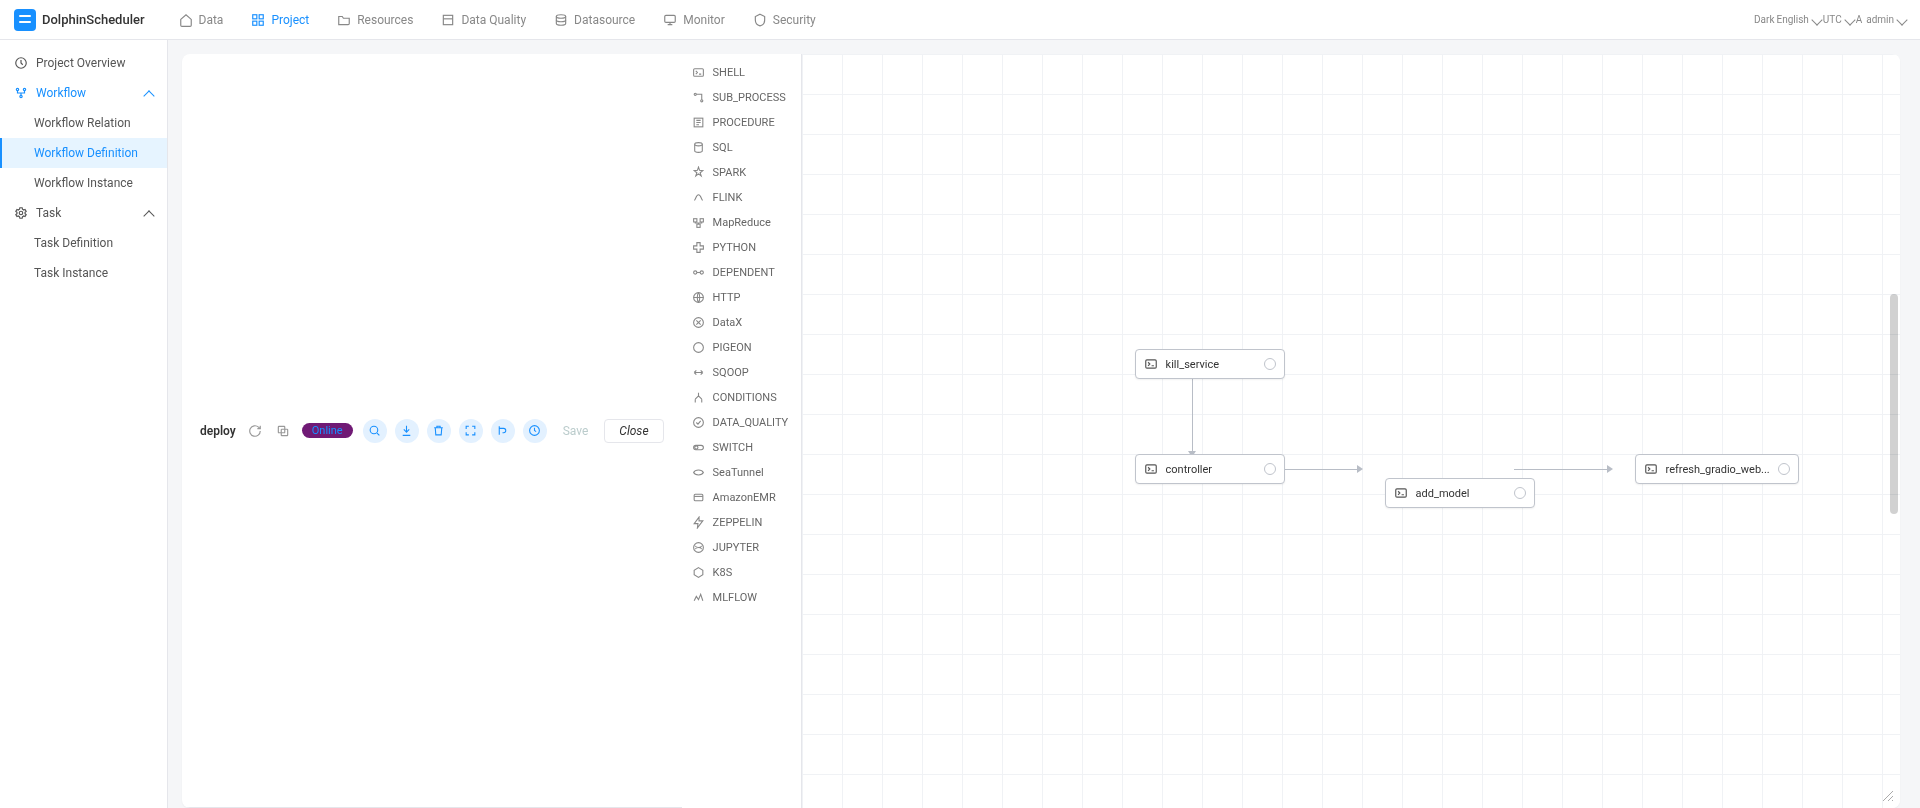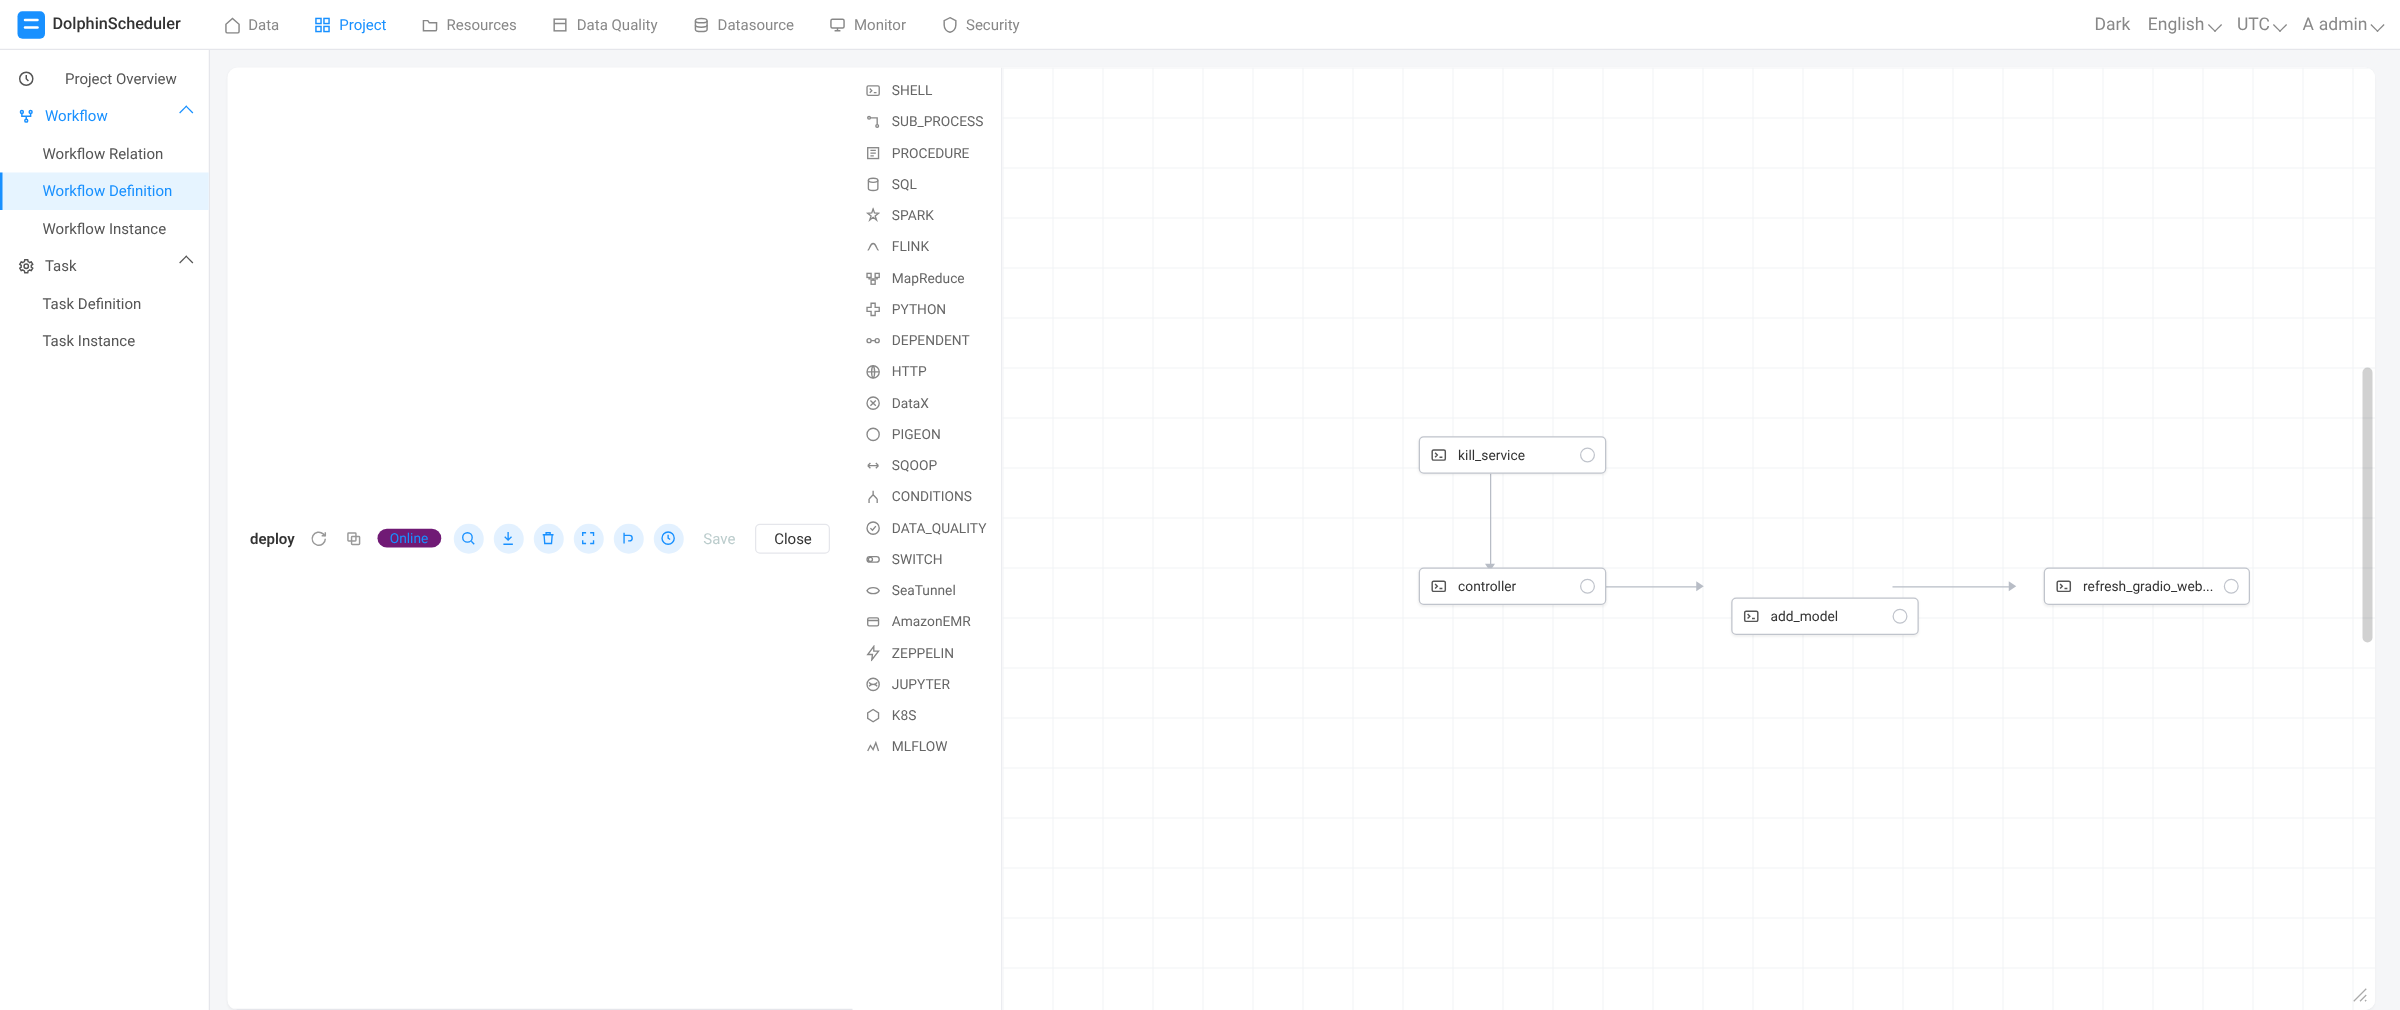--- a/index.html
+++ b/index.html
@@ -20,46 +20,46 @@
   .logo { display:flex; align-items:center; gap:6px; margin-right:24px; font-size:13px; font-weight:500; }
   .logo-icon { width:22px; height:22px; background:var(--primary); border-radius:4px; position:relative; }
   .logo-icon::before, .logo-icon::after { content:""; position:absolute; background:#fff; width:12px; height:2.5px; border-radius:1px; left:5px; }
   .logo-icon::before { top:6px; }
   .logo-icon::after  { top:12px; }
   .nav { display:flex; align-items:center; gap:8px; }
   .nav-item { display:flex; align-items:center; gap:6px; padding:6px 10px; color:var(--muted); cursor:pointer; border-radius:4px; }
   .nav-item.active { color:var(--primary); }
   .nav-item svg { width:14px; height:14px; }
   .nav-item .lbl { font-size:12px; }
-  .topbar-right { margin-left:auto; display:flex; align-items:center; gap:14px; color:var(--muted); font-size:14px;justify-content:flex-end; }
+  .topbar-right { margin-left:auto; display:flex; align-items:center; gap:2px; color:var(--muted); font-size:10px;justify-content:flex-end; }
   .topbar-right .sel { display:flex; align-items:center; gap:4px; cursor:pointer; }
 
   
   .body { display:flex; height:calc(100% - 40px); }
   .sidebar { width:168px; background:var(--bg); border-right:1px solid var(--border); padding-top:8px; }
-  .side-item { display:flex; align-items:flex-start; gap:24px; padding:8px 14px; cursor:pointer; color:#555; font-size:12px; }
+  .side-item { display:flex; align-items:flex-end; gap:8px; padding:8px 14px; cursor:pointer; color:#555; font-size:12px; }
   .side-item.indent { padding-left:34px; }
   .side-item.active { background:#e6f4ff; color:var(--primary); border-left:2px solid var(--primary); padding-left:32px; }
   .side-item.has-caret { justify-content:space-between; }
   .side-item svg { width:14px; height:14px; flex:none; }
 
   .main { flex:1; display:flex; flex-direction:column; padding:14px 20px 0 14px; min-width:0; }
   .canvas-wrap { flex:1; background:var(--bg); border-radius:8px; box-shadow:0 1px 2px rgba(0,0,0,.04); display:flex; flex-direction:row; overflow:hidden; }
 
   .canvas-head { display:flex; align-items:center; gap:10px; padding:10px 18px; border-bottom:1px solid var(--border); }
   .wf-name { font-weight:600; font-size:12px; }
   .head-icn { width:18px; height:18px; color:#999; display:flex; align-items:center; justify-content:center; cursor:pointer; }
   .head-icn svg { width:14px; height:14px; }
   .status-badge { font-size:11px; padding:1px 10px; border-radius:10px; background:#701a75; color:var(--primary); }
   .canvas-actions { margin-left:auto; display:flex; align-items:center; gap:8px; }
   .circ-btn { width:24px; height:24px; border-radius:50%; background:#e3f1ff; color:var(--primary); display:flex; align-items:center; justify-content:center; cursor:pointer; }
   .circ-btn svg { width:13px; height:13px; }
   .txt-btn { font-size:12px; color:var(--primary); padding:4px 8px; cursor:pointer; }
   .txt-btn.disabled { color:#bcc; cursor:default; }
-  .btn { font-size:12px; padding:4px 14px; border:1px solid var(--border); border-radius:4px; background:#fff; cursor:pointer; }
+  .btn { font-size:12px; padding:4px 14px; border:1px solid var(--border); border-radius:4px; background:#fff; cursor:pointer;font-style:italic; }
 
   .editor { flex:1; display:flex; min-height:0;justify-content:center; }
   .palette { width:120px; border-right:1px solid var(--border); overflow-y:auto; padding:6px 0; font-size:11px; color:#666; }
   .palette::-webkit-scrollbar { width:4px; }
   .pal-item { display:flex; align-items:center; gap:8px; padding:6px 10px; cursor:grab; }
   .pal-item svg { width:13px; height:13px; color:#888; }
 
   .canvas { flex:1; position:relative; background:
       linear-gradient(#f0f2f5 1px, transparent 1px) 0 0/40px 40px,
       linear-gradient(90deg, #f0f2f5 1px, transparent 1px) 0 0/40px 40px,

